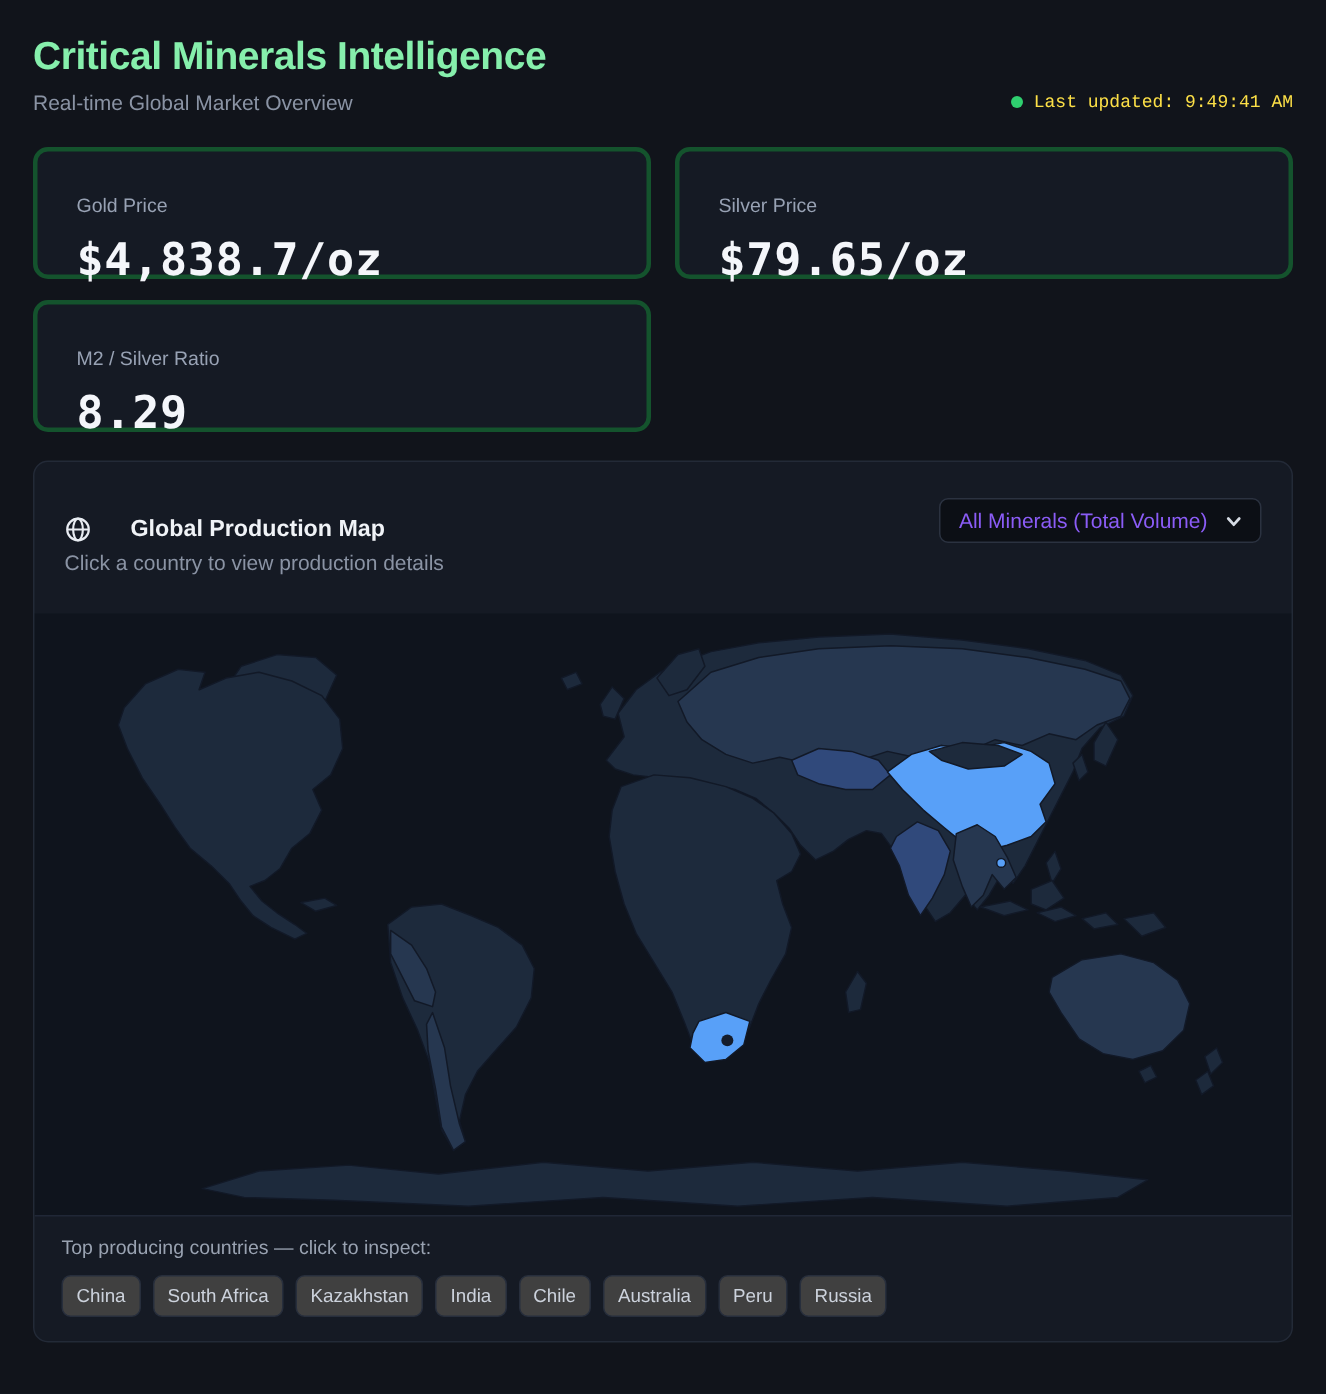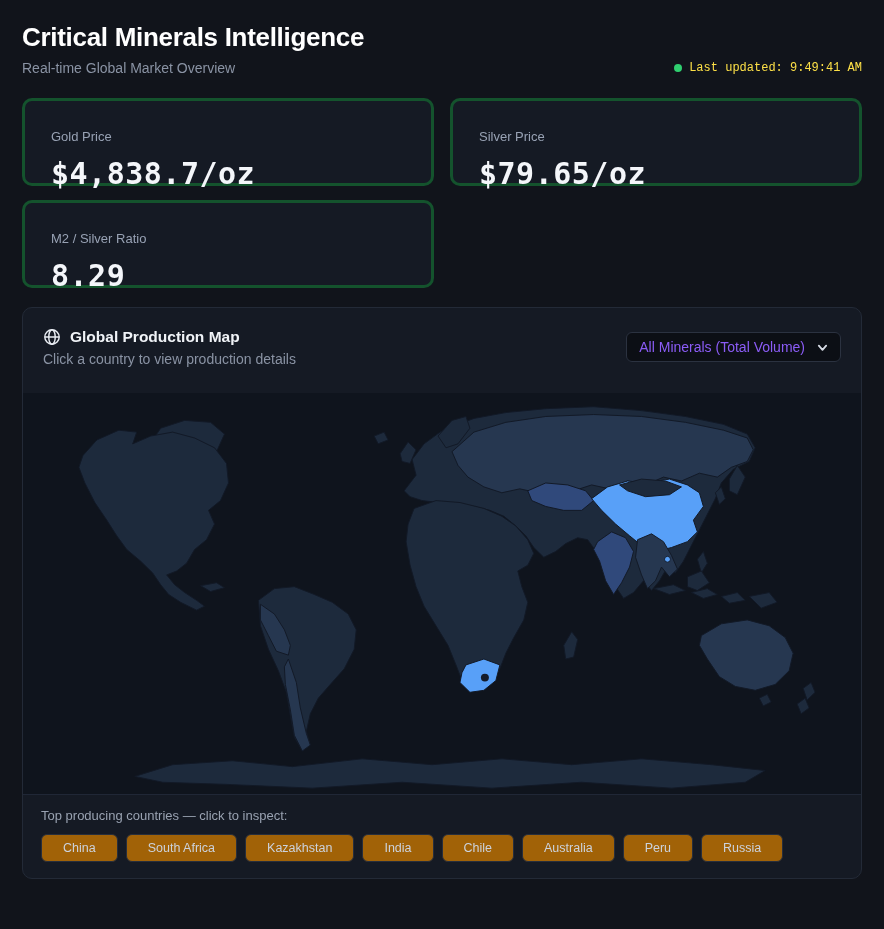--- a/index.html
+++ b/index.html
@@ -8,21 +8,21 @@
     background: #11141b;
     font-family: "Liberation Sans", sans-serif;
     color: #e9edf3;
     overflow: hidden;
   }
   .page { padding: 14px 22px 0; }
 
   
   .app-header { display: flex; justify-content: space-between; align-items: flex-end; }
   .app-header h1 {
-    font-size: 26px; font-weight: 700; color: #ffffff; letter-spacing: -0.3px;
+    font-size: 26px; font-weight: 700; color: #86efac; letter-spacing: -0.3px;
     padding-top: 8px;
   }
   .app-subtitle { margin-top: 7px; font-size: 14px; color: #8a93a4; }
   .status {
     display: flex; align-items: center; gap: 7px;
     font-family: Liberation Mono, monospace;
     font-size: 12px; color: #fde047; padding-bottom: 1px;
   }
   .status-dot { width: 8px; height: 8px; border-radius: 50%; }
 
@@ -44,21 +44,21 @@
 
   
   .map-card {
     margin-top: 19px; background: #151a24; border: 1px solid #232a37;
     border-radius: 10px; overflow: hidden;
   }
   .map-header {
     display: flex; justify-content: space-between; align-items: flex-start;
     padding: 20px 20px 26px;
   }
-  .map-title-row { display: flex; align-items: center; gap: 9px; }
+  .map-title-row { display: flex; align-items: center; gap: 26px; margin-top: 16px; }
   .map-title-row h2 { font-size: 15.5px; font-weight: 700; color: #f0f3f7; }
   .map-subtitle { margin-top: 5px; font-size: 14px; color: #8a93a4; }
   .globe-icon { width: 18px; height: 18px; display: block; }
   .globe-icon circle, .globe-icon ellipse, .globe-icon line {
     fill: none; stroke: #e8ecf2; stroke-width: 1.6;
   }
   .filter-select {
     display: flex; align-items: center; gap: 12px; cursor: default;
     background: #0c0f15; border: 1px solid #2b3240; border-radius: 6px;
     height: 30px; padding: 0 12px; font-size: 14px; color: #8b5cf6;
@@ -70,22 +70,22 @@
   
   .map-region { height: 401px; }
   .map-region svg { display: block; width: 100%; height: 100%; }
   .land { stroke: #121927; stroke-width: 1; stroke-linejoin: round; }
 
   
   .map-footer { border-top: 1px solid #202736; padding: 13px 18px 16px; }
   .footer-label { font-size: 13px; color: #99a2b1; }
   .chips { display: flex; gap: 8px; margin-top: 11px; }
   .chip {
-    background: #a16207; border: 1px solid #272e3c; border-radius: 6px;
-    padding: 6px 21px; font-size: 12.5px; color: #ccd2dc; cursor: pointer;
+    background: #404040; border: 1px solid #272e3c; border-radius: 6px;
+    padding: 6px 9px; font-size: 12.5px; color: #ccd2dc; cursor: pointer;
     font-family: "Liberation Sans", sans-serif;
   }
 </style>
 </head>
 <body>
 
 <div class="page">
 
   <div class="app-header">
     <div>

